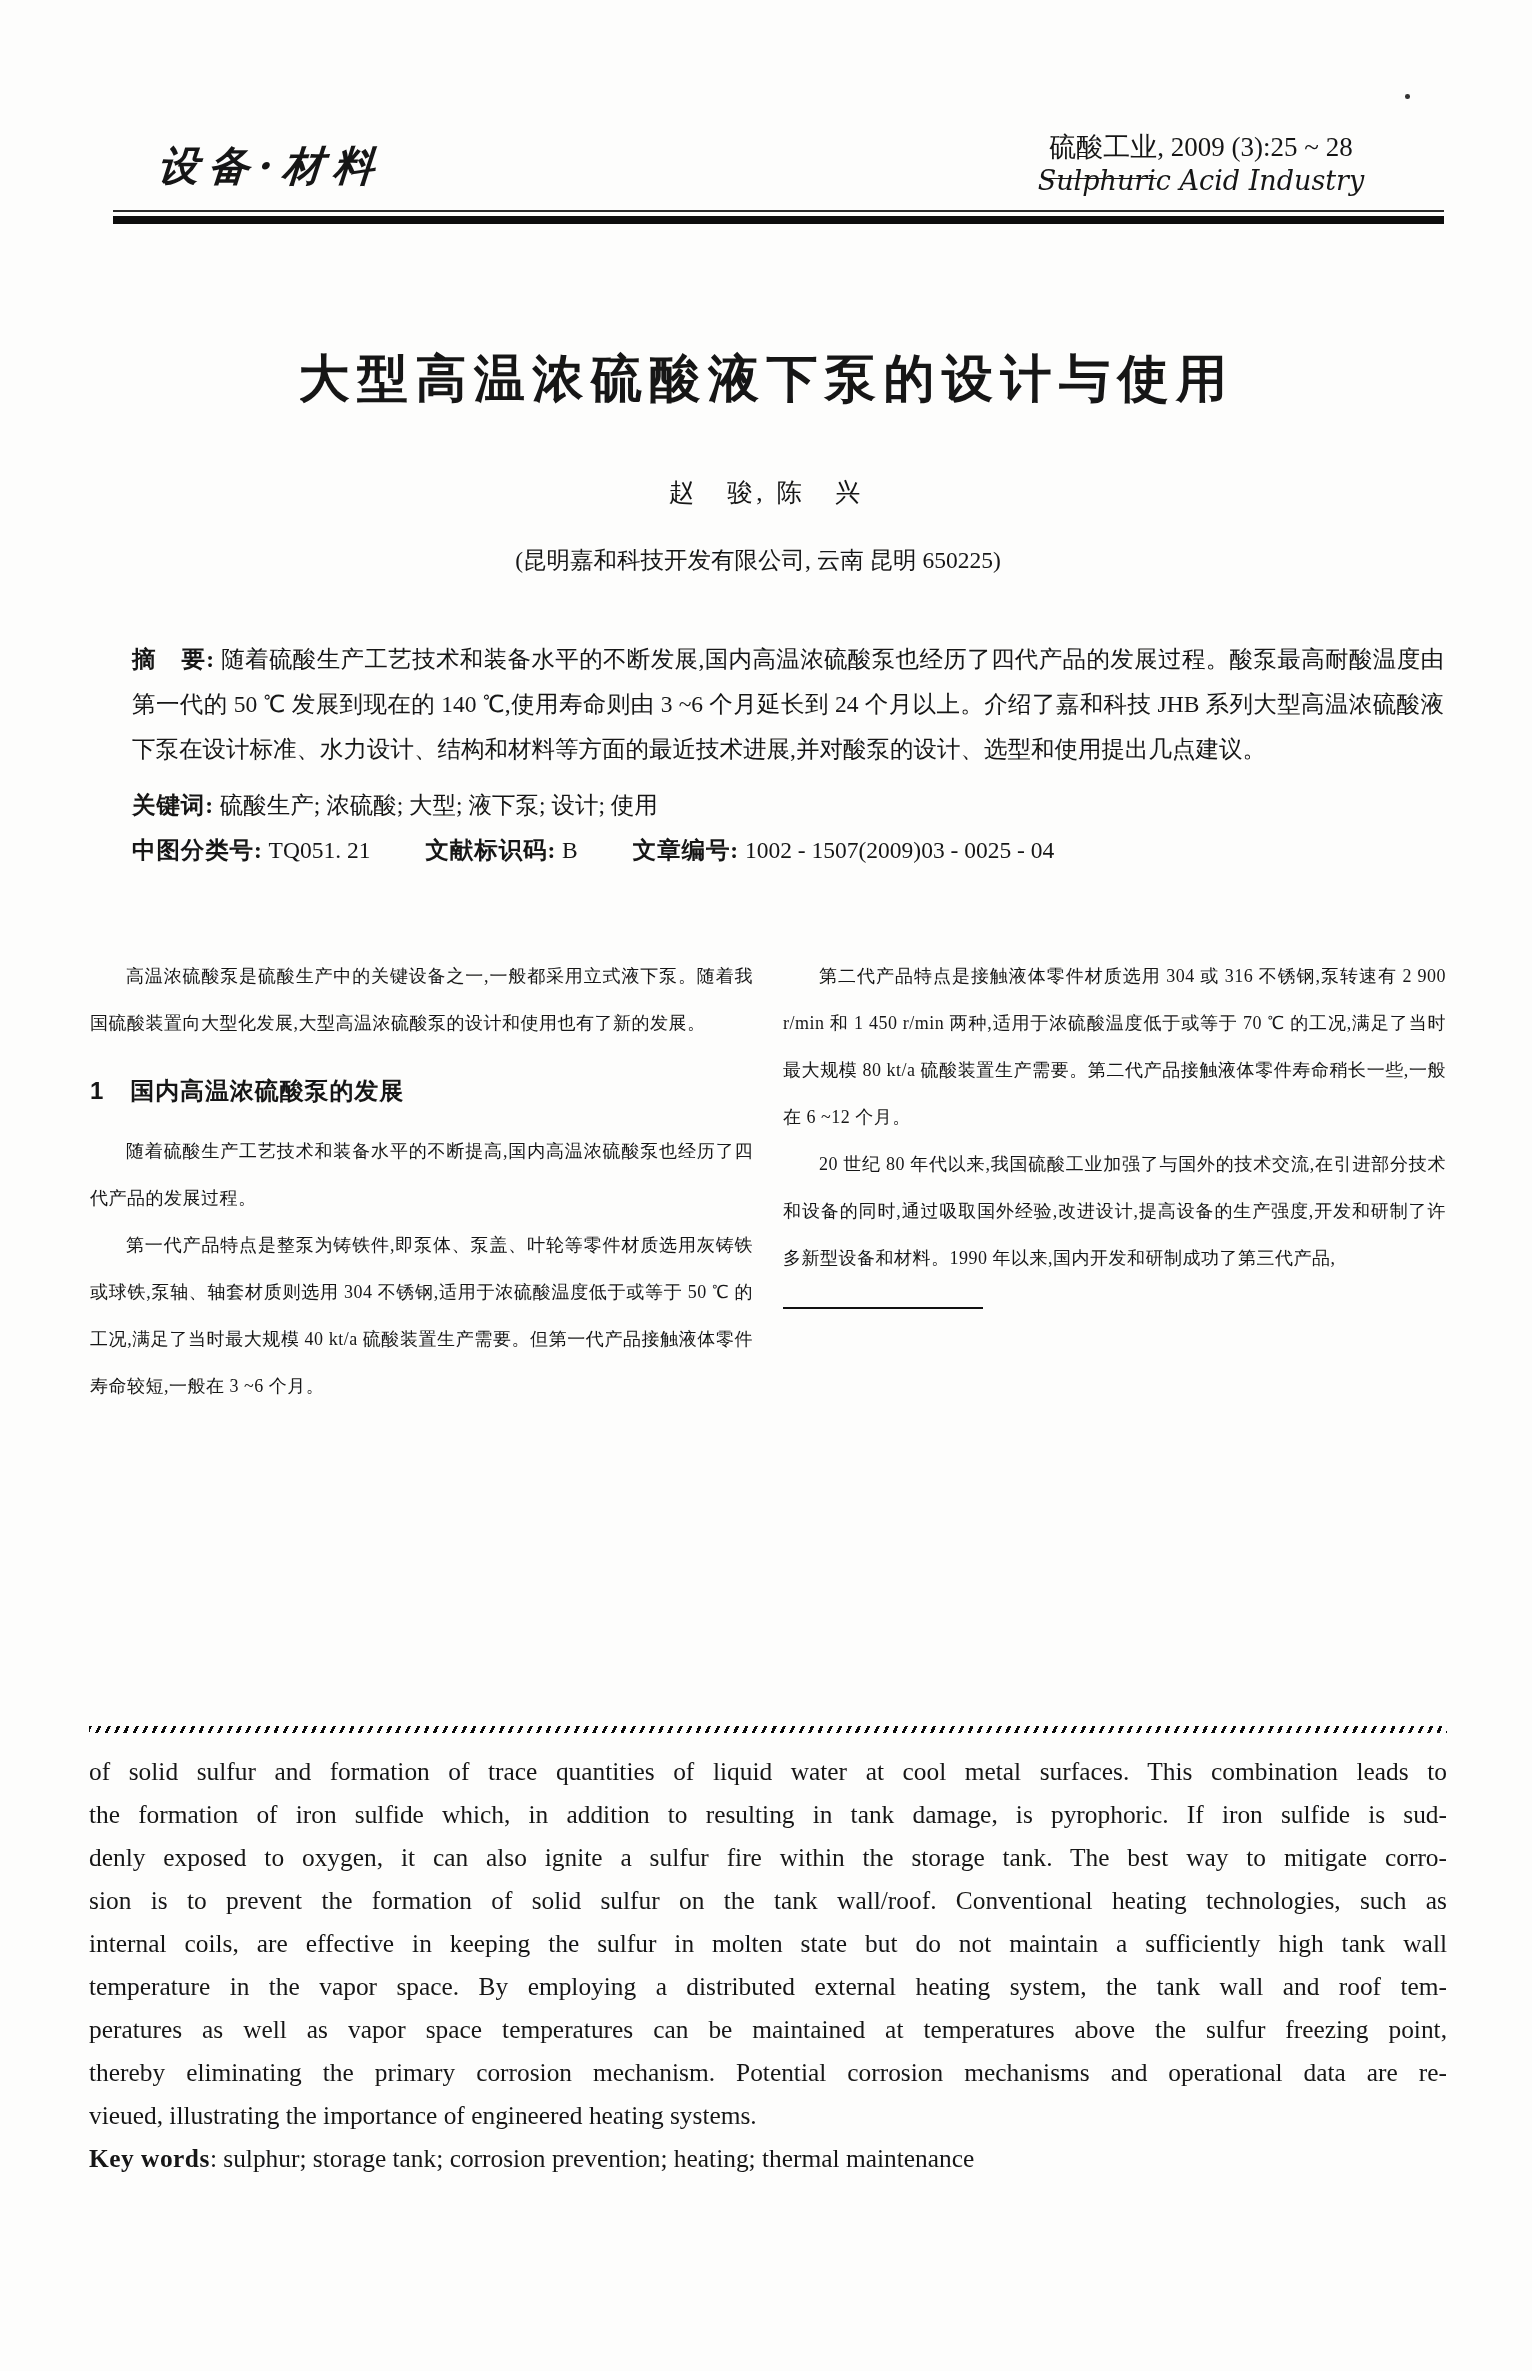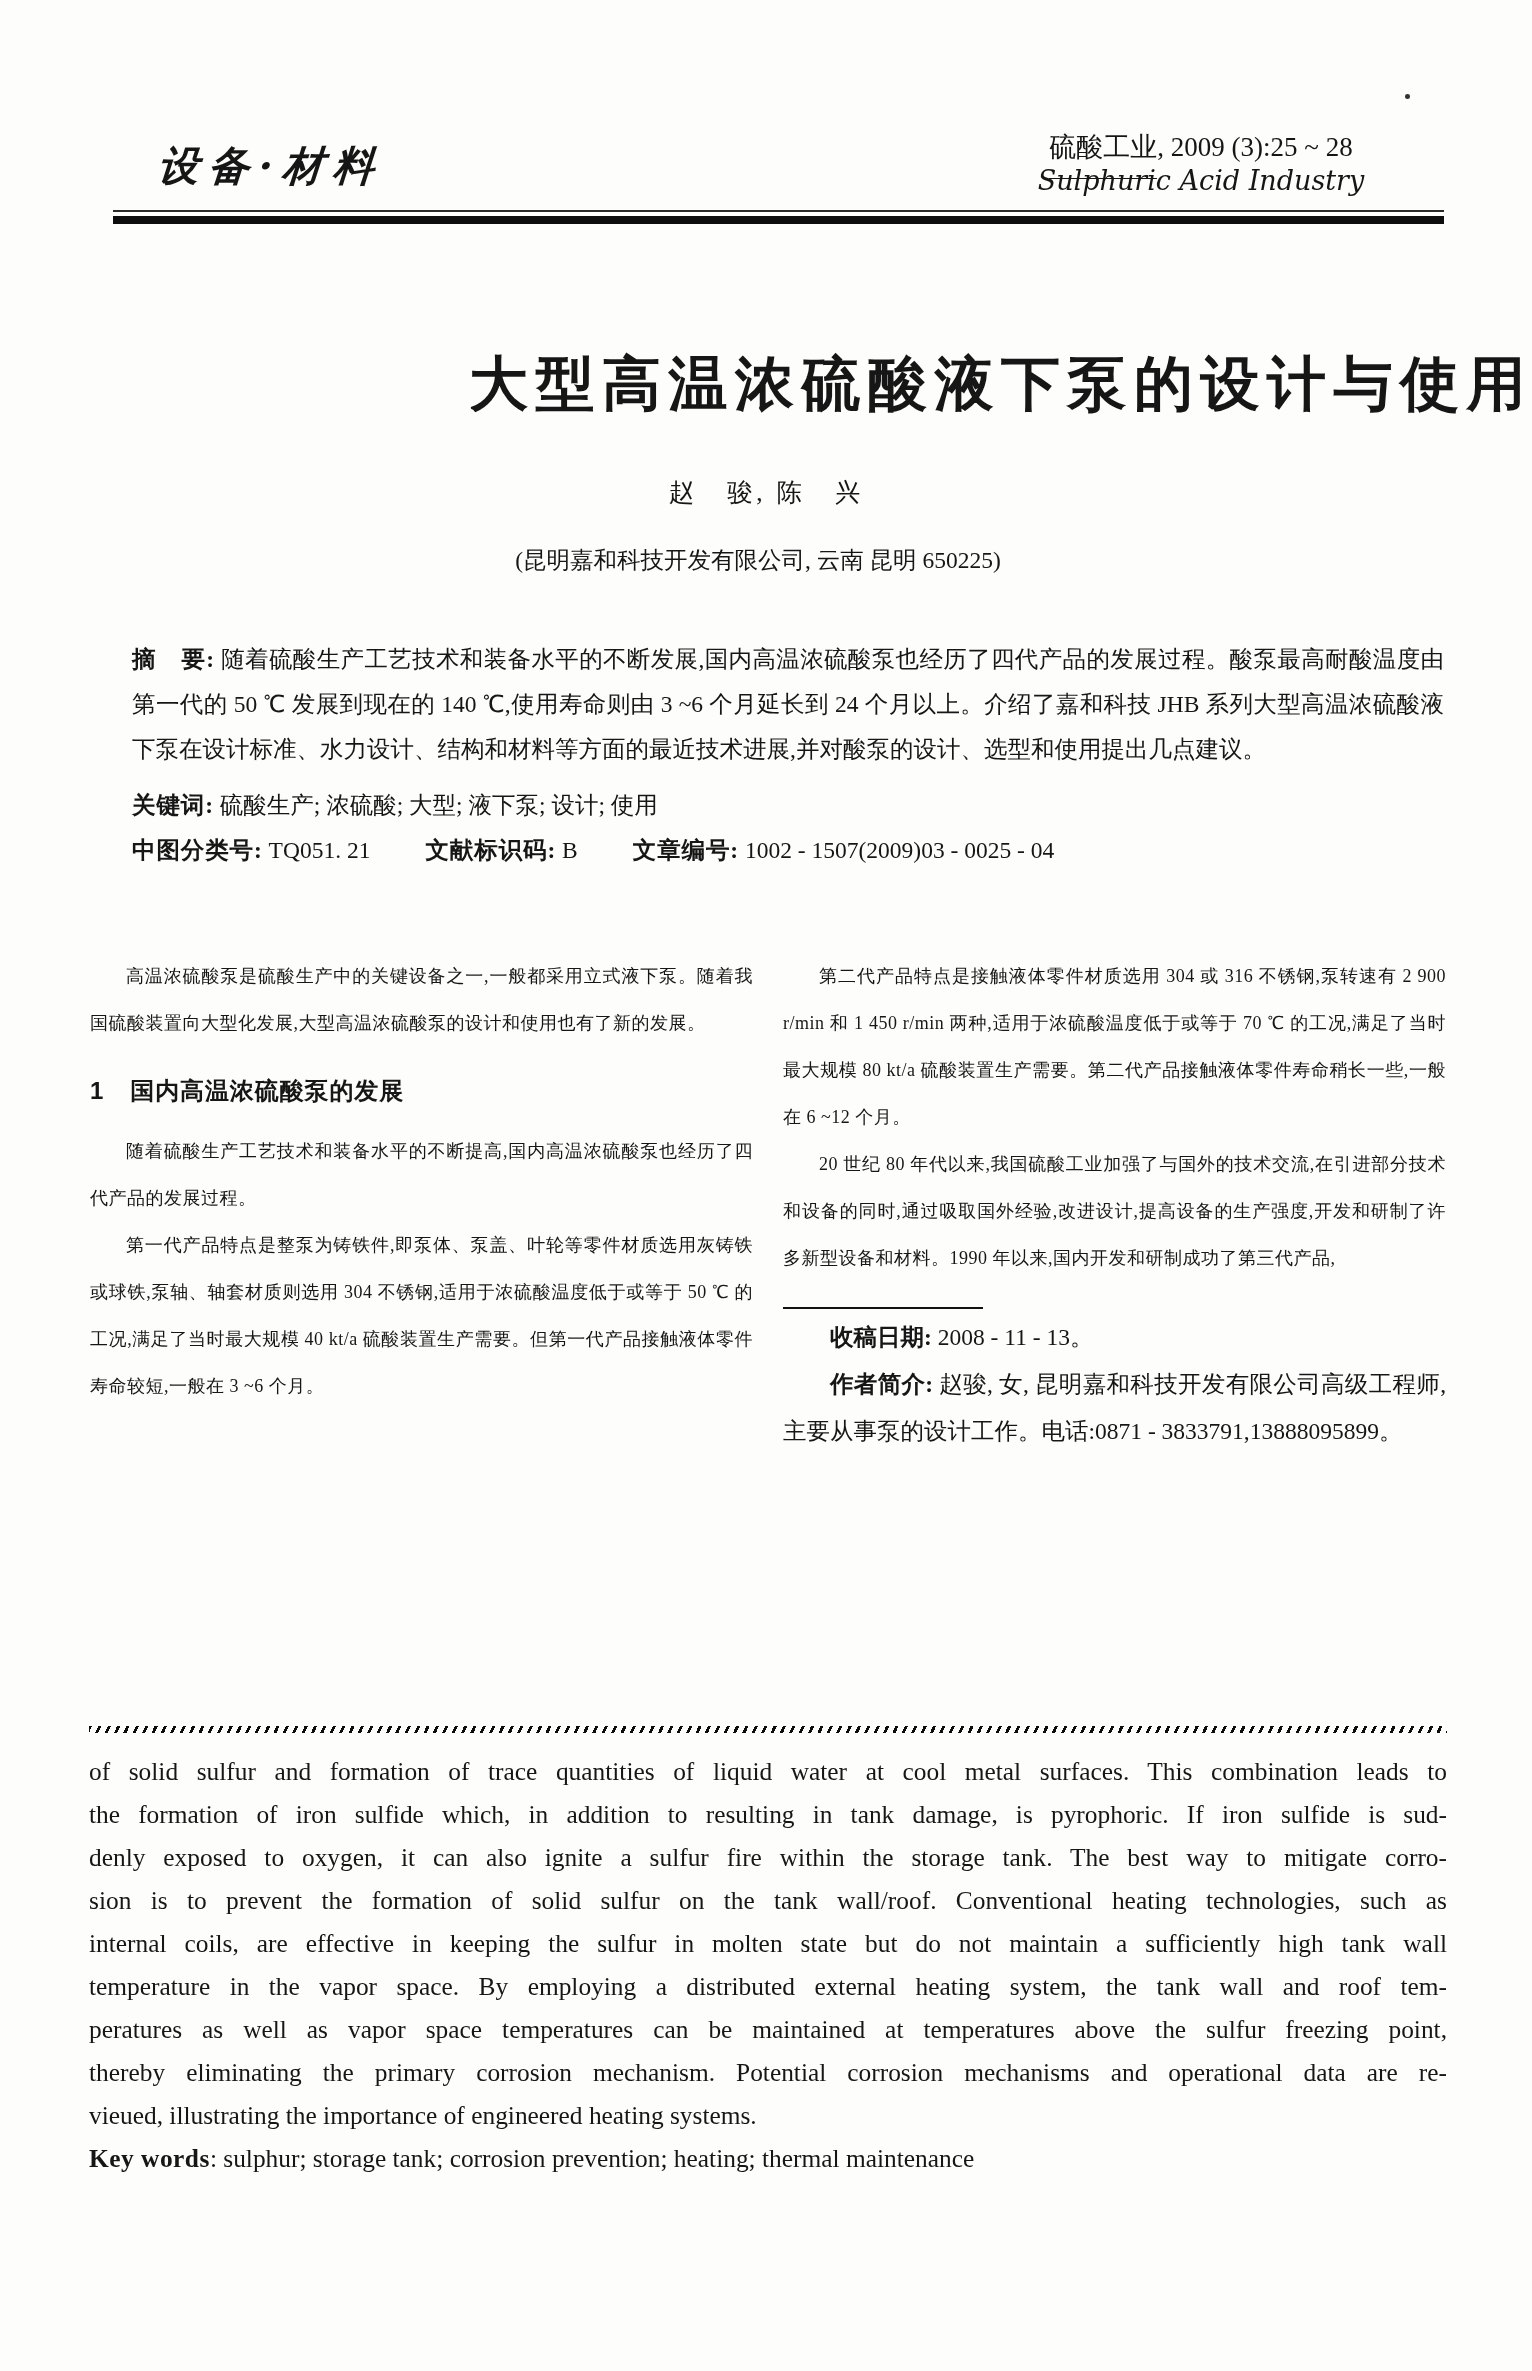--- a/index.html
+++ b/index.html
@@ -33,22 +33,22 @@
   }
   .rule-double{
     position:absolute; left:113px; top:210px; width:1331px; height:3.8px;
     border-top:2.8px solid #2a2a2a;
     border-bottom:8.5px solid #0d0d0d;
   }
   .speck{ position:absolute; width:4.7px; height:4.7px; border-radius:50%; background:#333; }
   
   .title{
     position:absolute; left:0; top:345px; width:1533px;
-    text-align:right;
-    font-size:59px; font-weight:bold;
+    text-align:center;
+    font-size:51px; font-weight:bold;
     letter-spacing:7.5px;
   }
   .authors{
     position:absolute; left:0; top:476px; width:1533px;
     text-align:center; font-size:25.4px; letter-spacing:3.8px;
   }
   .affiliation{
     position:absolute; left:0; top:544px; width:1516px;
     text-align:center; font-size:23.5px;
   }
@@ -134,24 +134,20 @@
     <div class="col">
       <p>高温浓硫酸泵是硫酸生产中的关键设备之一,一般都采用立式液下泵。随着我国硫酸装置向大型化发展,大型高温浓硫酸泵的设计和使用也有了新的发展。</p>
       <h2><span class="sec-num">1</span><span>国内高温浓硫酸泵的发展</span></h2>
       <p>随着硫酸生产工艺技术和装备水平的不断提高,国内高温浓硫酸泵也经历了四代产品的发展过程。</p>
       <p>第一代产品特点是整泵为铸铁件,即泵体、泵盖、叶轮等零件材质选用灰铸铁或球铁,泵轴、轴套材质则选用 304 不锈钢,适用于浓硫酸温度低于或等于 50 ℃ 的工况,满足了当时最大规模 40 kt/a 硫酸装置生产需要。但第一代产品接触液体零件寿命较短,一般在 3 ~6 个月。</p>
     </div>
     <div class="col">
       <p>第二代产品特点是接触液体零件材质选用 304 或 316 不锈钢,泵转速有 2 900 r/min 和 1 450 r/min 两种,适用于浓硫酸温度低于或等于 70 ℃ 的工况,满足了当时最大规模 80 kt/a 硫酸装置生产需要。第二代产品接触液体零件寿命稍长一些,一般在 6 ~12 个月。</p>
       <p>20 世纪 80 年代以来,我国硫酸工业加强了与国外的技术交流,在引进部分技术和设备的同时,通过吸取国外经验,改进设计,提高设备的生产强度,开发和研制了许多新型设备和材料。1990 年以来,国内开发和研制成功了第三代产品,</p>
       <div class="fn-rule"></div>
-      <div class="footnote">
-        <p><b>收稿日期:</b><span> 2008 - 11 - 13。</span></p>
-        <p><b>作者简介:</b><span> 赵骏, 女, 昆明嘉和科技开发有限公司高级工程师,主要从事泵的设计工作。电话:0871 - 3833791,13888095899。</span></p>
-      </div>
     </div>
   </div>
 
   <div class="dotted-sep"></div>
 
   <div class="english">
     <div class="eline">of solid sulfur and formation of trace quantities of liquid water at cool metal surfaces. This combination leads to</div>
     <div class="eline">the formation of iron sulfide which, in addition to resulting in tank damage, is pyrophoric. If iron sulfide is sud-</div>
     <div class="eline">denly exposed to oxygen, it can also ignite a sulfur fire within the storage tank.  The best way to mitigate corro-</div>
     <div class="eline">sion is to prevent the formation of solid sulfur on the tank wall/roof. Conventional heating technologies, such as</div>

